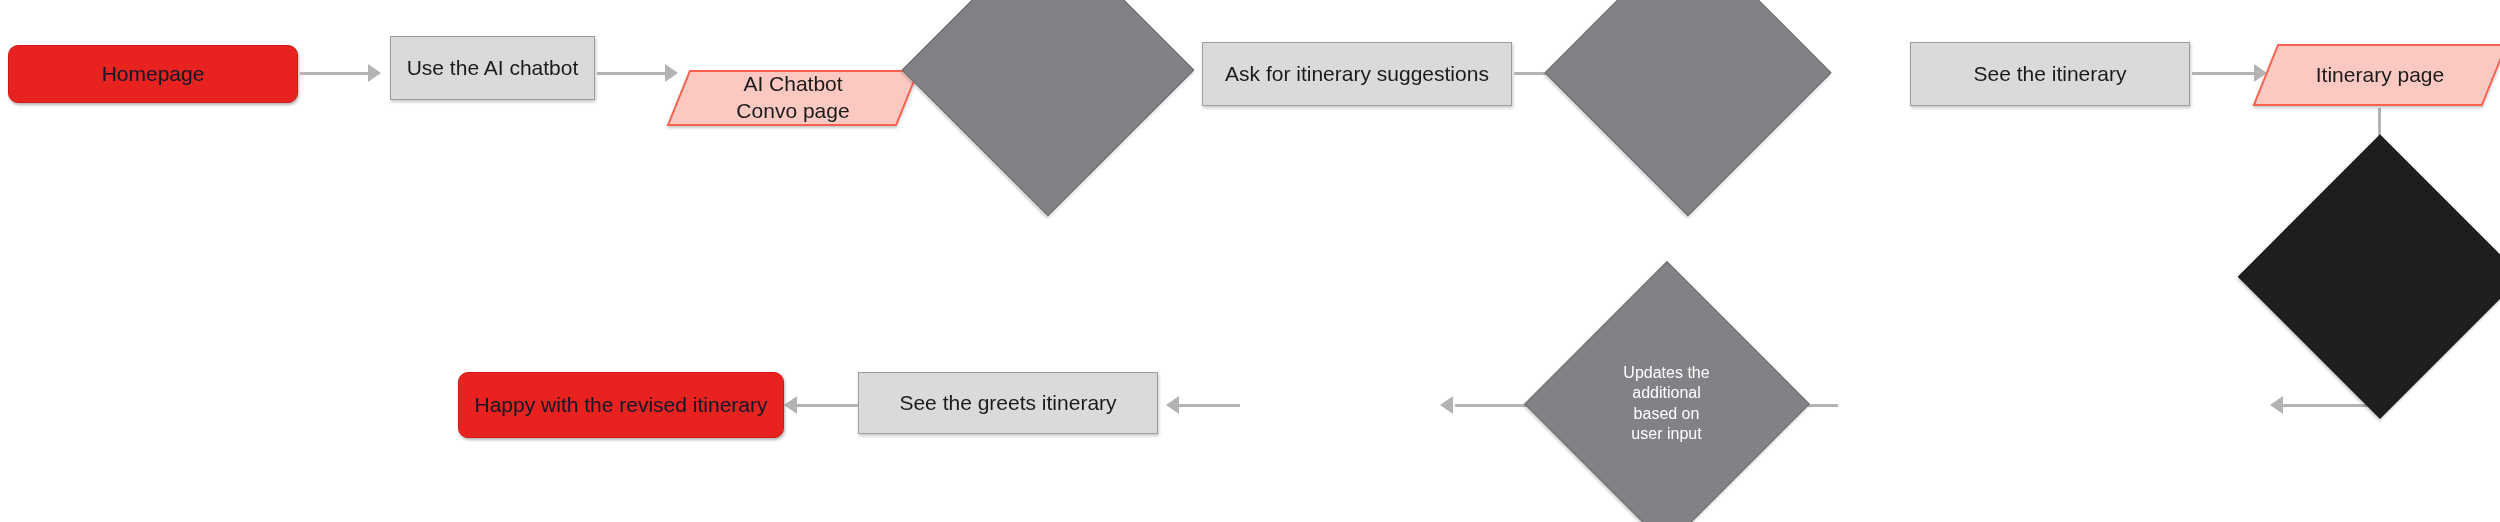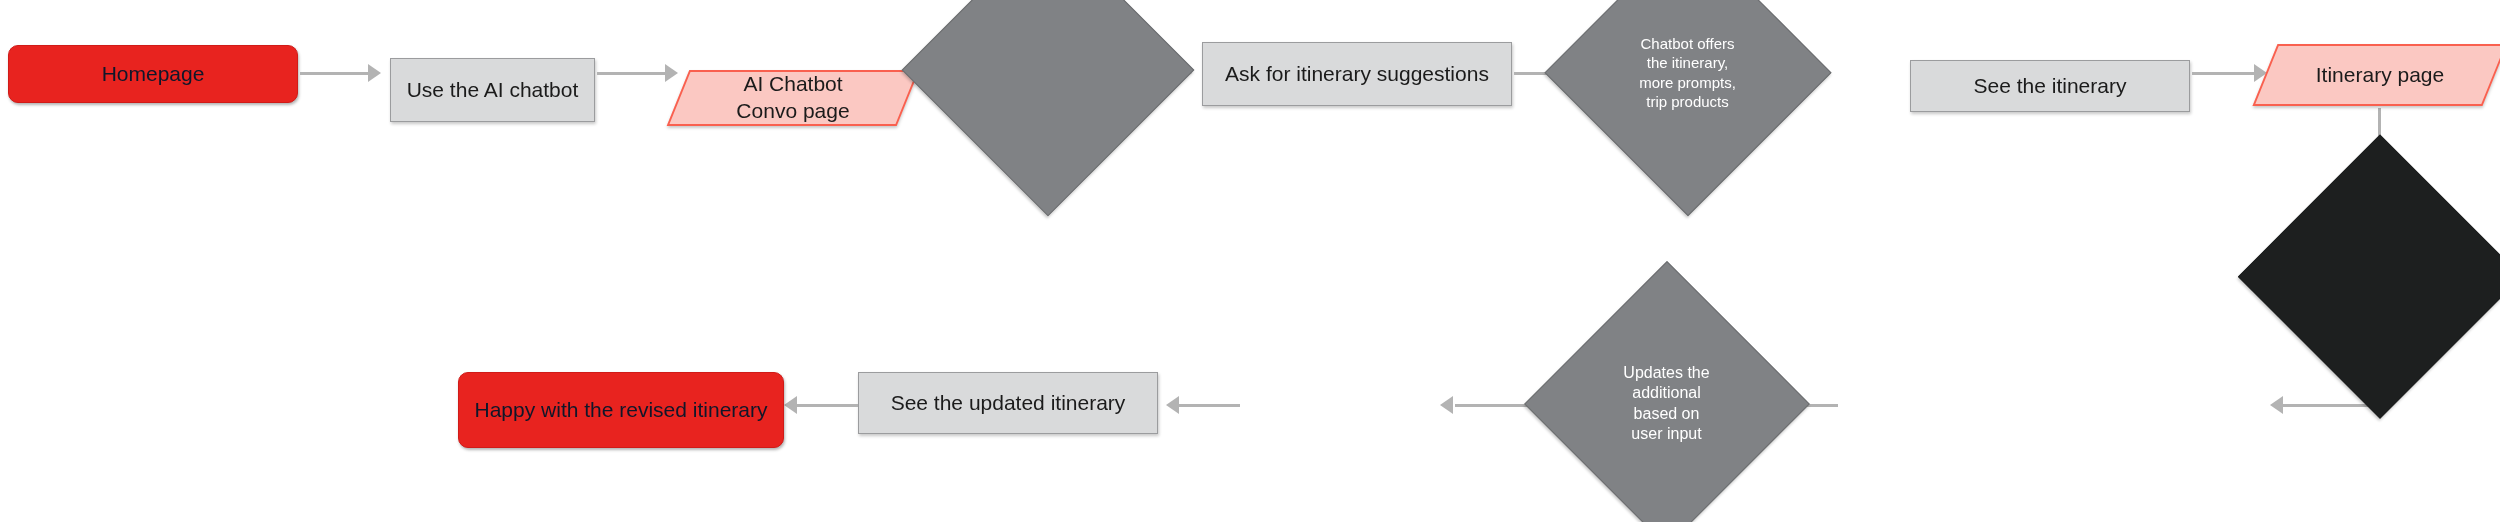--- a/index.html
+++ b/index.html
@@ -128,21 +128,21 @@
 
 <div id="canvas">
 
   <div class="node terminator" style="left:8px; top:45px; width:290px; height:58px;">
     <span class="lbl">Homepage</span>
   </div>
 
   <div class="conn h" style="left:300px; top:72px; width:68px;"></div>
   <div class="arrow right" style="left:368px; top:64px;"></div>
 
-  <div class="node process" style="left:390px; top:58px; width:205px; height:64px;">
+  <div class="node process" style="left:390px; top:36px; width:205px; height:64px;">
     <span class="lbl">Use the AI chatbot</span>
   </div>
 
   <div class="conn h" style="left:597px; top:72px; width:68px;"></div>
   <div class="arrow right" style="left:665px; top:64px;"></div>
 
   <div class="node page-shape" style="left:678px; top:38px; width:230px; height:56px;margin-top:32px;">
     <div class="skew"></div>
     <span class="lbl">AI Chatbot
 Convo page</span>
@@ -160,30 +160,26 @@
 
   <div class="node process" style="left:1202px; top:42px; width:310px; height:64px;">
     <span class="lbl">Ask for itinerary suggestions</span>
   </div>
 
   <div class="conn h" style="left:1514px; top:72px; width:62px;"></div>
   <div class="arrow right" style="left:1576px; top:64px;"></div>
 
   <div class="node diamond" style="left:1545px; top:-70px; width:285px; height:285px; font-size:15px;">
     <div class="rot"></div>
-    <span class="lbl">Chatbot offers
-the itinerary,
-more prompts,
-trip products</span>
   </div>
 
   <div class="conn h" style="left:1746px; top:72px; width:70px;"></div>
   <div class="arrow right" style="left:1816px; top:64px;"></div>
 
-  <div class="node process" style="left:1910px; top:60px; width:280px; height:52px;">
+  <div class="node process" style="left:1910px; top:42px; width:280px; height:64px;">
     <span class="lbl">See the itinerary</span>
   </div>
 
   <div class="conn h" style="left:2192px; top:72px; width:62px;"></div>
   <div class="arrow right" style="left:2254px; top:64px;"></div>
 
   <div class="node page-shape" style="left:2265px; top:44px; width:230px; height:62px;">
     <div class="skew"></div>
     <span class="lbl">Itinerary page</span>
   </div>
@@ -211,23 +207,23 @@
   </div>
 
   <div class="conn h" style="left:1455px; top:404px; width:72px;"></div>
   <div class="arrow left" style="left:1440px; top:396px;"></div>
 
 
   <div class="conn h" style="left:1178px; top:404px; width:62px;"></div>
   <div class="arrow left" style="left:1166px; top:396px;"></div>
 
   <div class="node process" style="left:858px; top:372px; width:300px; height:62px;">
-    <span class="lbl">See the updated itinerary</span>
+    <span class="lbl">See the greets itinerary</span>
   </div>
 
   <div class="conn h" style="left:796px; top:404px; width:62px;"></div>
   <div class="arrow left" style="left:784px; top:396px;"></div>
 
-  <div class="node terminator" style="left:458px; top:372px; width:326px; height:76px;">
+  <div class="node terminator" style="left:458px; top:372px; width:326px; height:66px;">
     <span class="lbl">Happy with the revised itinerary</span>
   </div>
 
 </div>
 
 </body></html>

